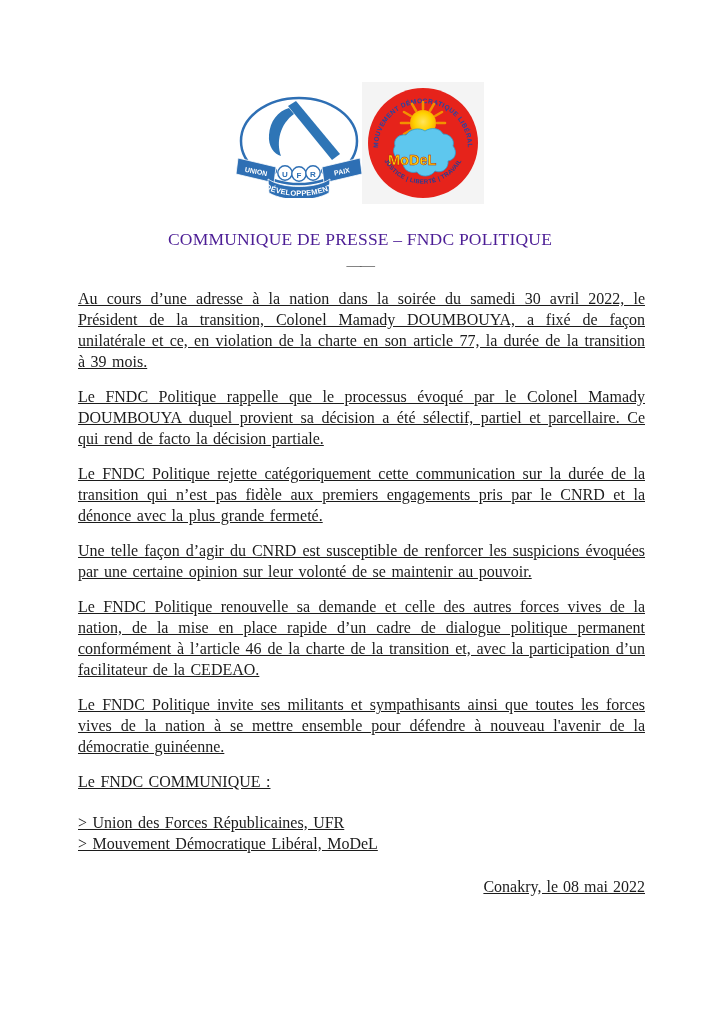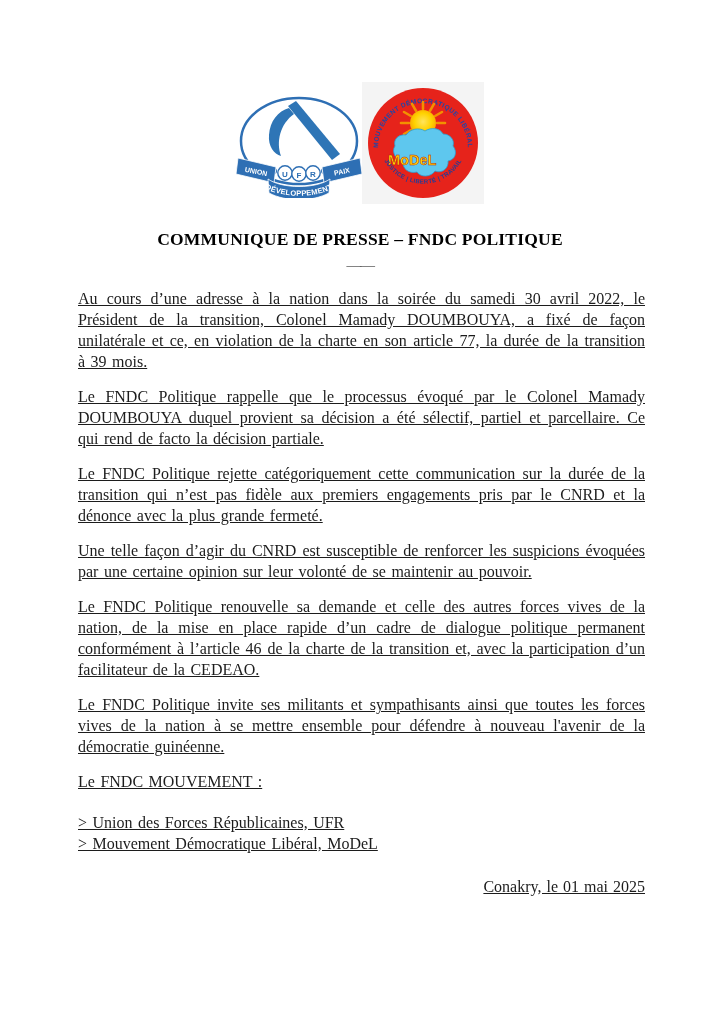--- a/index.html
+++ b/index.html
@@ -21,24 +21,24 @@
   .ufr-logo-wrap{margin-top:14px;}
   .model-box{
     background:#f4f4f4;
     width:122px;height:122px;
     display:flex;align-items:center;justify-content:center;
   }
   .page-title{
     margin:24px 0 0 0;
     text-align:center;
     font-size:17.5px;
-    font-weight:bold;
+    font-weight:normal;
     letter-spacing:0.2px;
     line-height:1.3;
-    color:#000000;
+    color:#4c1d95;
   }
   .title-divider{
     display:block;
     text-align:center;
     margin-top:6px;
     font-size:15px;
     letter-spacing:-1.5px;
     color:#5a5a5a;
     height:16px;
     line-height:16px;
@@ -158,19 +158,19 @@
   <h1 class="page-title">COMMUNIQUE DE PRESSE – FNDC POLITIQUE</h1>
   <span class="title-divider">——</span>
 
   <div class="body-text">
     <p>Au cours d’une adresse à la nation dans la soirée du samedi 30 avril 2022, le Président de la transition, Colonel Mamady DOUMBOUYA, a fixé de façon unilatérale et ce, en violation de la charte en son article 77, la durée de la transition à 39 mois.</p>
     <p>Le FNDC Politique rappelle que le processus évoqué par le Colonel Mamady DOUMBOUYA duquel provient sa décision a été sélectif, partiel et parcellaire. Ce qui rend de facto la décision partiale.</p>
     <p>Le FNDC Politique rejette catégoriquement cette communication sur la durée de la transition qui n’est pas fidèle aux premiers engagements pris par le CNRD et la dénonce avec la plus grande fermeté.</p>
     <p>Une telle façon d’agir du CNRD est susceptible de renforcer les suspicions évoquées par une certaine opinion sur leur volonté de se maintenir au pouvoir.</p>
     <p>Le FNDC Politique renouvelle sa demande et celle des autres forces vives de la nation, de la mise en place rapide d’un cadre de dialogue politique permanent conformément à l’article 46 de la charte de la transition et, avec la participation d’un facilitateur de la CEDEAO.</p>
     <p>Le FNDC Politique invite ses militants et sympathisants ainsi que toutes les forces vives de la nation à se mettre ensemble pour défendre à nouveau l'avenir de la démocratie guinéenne.</p>
-    <p class="signature-heading">Le FNDC MOUVEMENT :</p>
+    <p class="signature-heading">Le FNDC COMMUNIQUE :</p>
     <p class="signatory">&gt; Union des Forces Républicaines, UFR</p>
     <p class="signatory">&gt; Mouvement Démocratique Libéral, MoDeL</p>
-    <p class="dateline">Conakry, le 01 mai 2025</p>
+    <p class="dateline">Conakry, le 08 mai 2022</p>
   </div>
 
 </div>
 
 </body></html>

